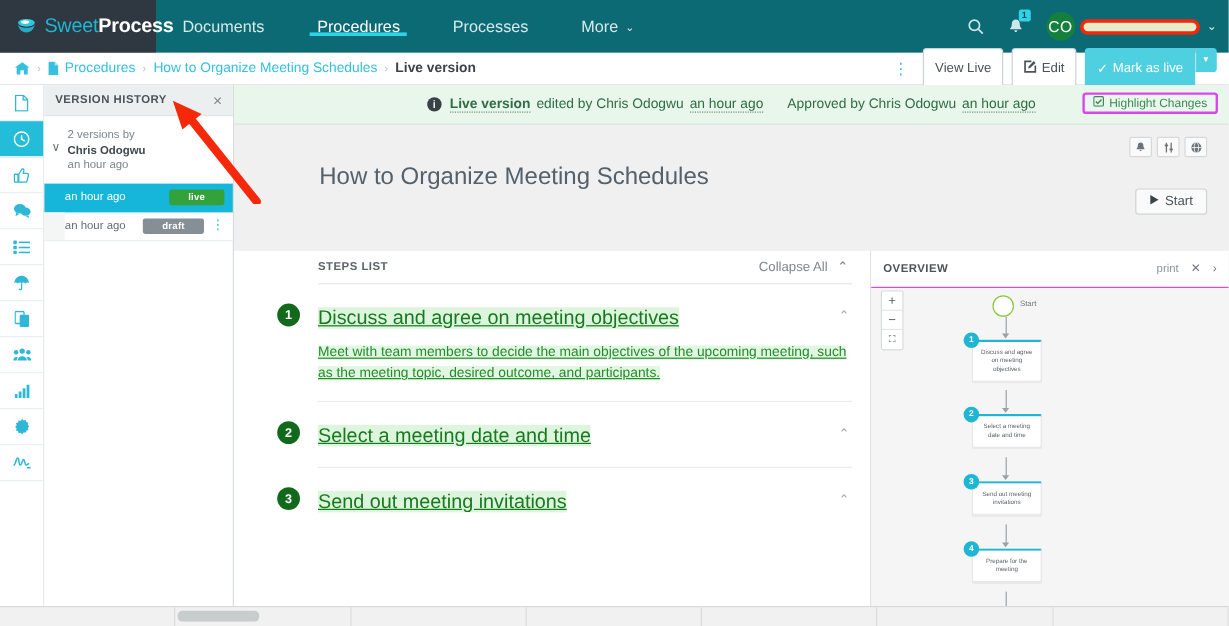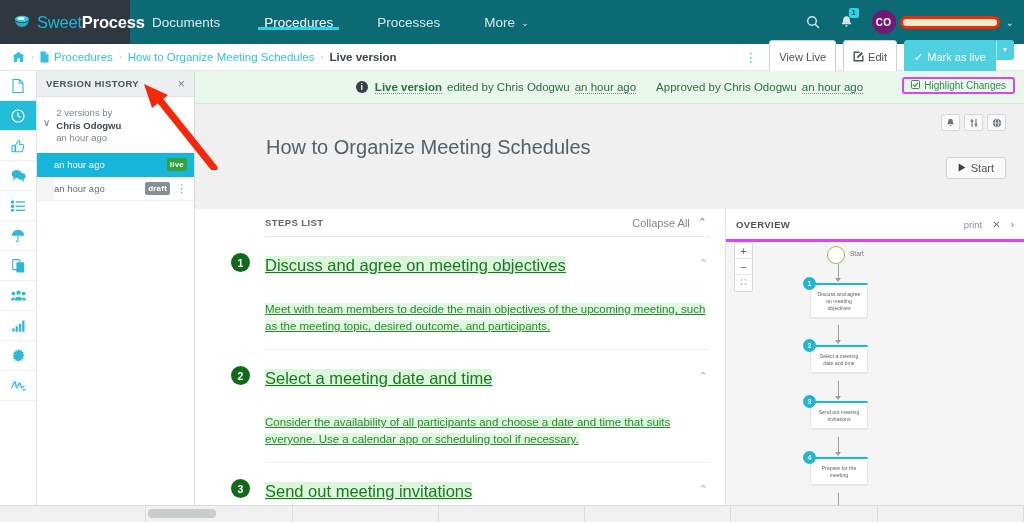--- a/index.html
+++ b/index.html
@@ -20,21 +20,21 @@
   .logo-text .s1 { color:#1fb6d4; }
   .logo-text .s2 { color:#ffffff; font-weight:bold; }
   .navitems { display:flex; align-items:center; }
   .navitem { position:relative; display:flex; align-items:center; padding:0 22px; color:#d6e9ea; font-size:13.5px; white-space:nowrap; cursor:pointer; }
   .navitem.active { color:#ffffff; }
   .navitem.active::after { content:""; position:absolute; left:16px; right:16px; bottom:0; height:3px; background:#2fd3e8; }
   .navitem .caret { margin-left:6px; font-size:9px; position:relative; top:1px; }
   .nav-right { margin-left:auto; display:flex; align-items:center; padding-right:10px; gap:0; }
   .nav-ico { width:34px; height:44px; display:flex; align-items:center; justify-content:center; color:#cfe6e8; cursor:pointer; position:relative; }
   .bell-badge { position:absolute; top:8px; right:5px; background:#2fd3e8; color:#07484f; font-size:7.5px; line-height:9px; min-width:10px; height:10px; border-radius:2px; text-align:center; font-weight:bold; padding:0 1px; }
-  .avatar { width:24px; height:24px; border-radius:50%; background:#701a75; color:#fff; font-size:10px; font-weight:bold; display:flex; align-items:center; justify-content:center; margin-left:8px; letter-spacing:.3px; }
+  .avatar { width:24px; height:24px; border-radius:50%; background:#15803d; color:#fff; font-size:13px; font-weight:normal; display:flex; align-items:center; justify-content:center; margin-left:8px; letter-spacing:.3px; }
   .user-redact { width:100px; height:13px; border-radius:7px; background:#e8ecc8; border:3px solid #f5280a; margin-left:4px; }
   .user-caret { color:#cfe6e8; font-size:10px; margin-left:6px; cursor:pointer; }
 
   
   .crumbbar { position:absolute; left:0; top:44px; width:1024px; height:27px; background:#fff; border-bottom:1px solid #e4e7e9; display:flex; align-items:center; padding:0 10px 0 12px; }
   .crumb { font-size:11.5px; color:#35c0dd; white-space:nowrap; cursor:pointer; }
   .crumb.last { color:#3c4449; font-weight:bold; cursor:default; }
   .crumb-sep { color:#b9c2c6; font-size:9px; margin:0 6px; }
   .crumb-home { color:#35c0dd; font-size:12px; display:flex; align-items:center; }
   .crumb-doc { color:#35c0dd; font-size:11px; margin-right:5px; display:flex; align-items:center;}
@@ -56,21 +56,21 @@
   .vh-title { font-size:9.5px; font-weight:bold; color:#4c5459; letter-spacing:.4px; }
   .vh-close { margin-left:auto; color:#7c868c; font-size:13px; cursor:pointer; line-height:1; }
   .vh-group { display:flex; padding:10px 8px 8px 6px; background:#fff; }
   .vh-chev { color:#6d777d; font-size:10px; margin-right:6px; margin-top:10px; cursor:pointer; }
   .vh-gtext { font-size:9.5px; line-height:12.5px; color:#7b858a; }
   .vh-gtext b { color:#3e474c; font-size:9.5px; }
   .vh-row { height:24px; display:flex; align-items:center; padding:0 7px 0 17px; font-size:9.5px; color:#626c72; cursor:pointer; position:relative; }
   .vh-row.sel { background:#16b6da; color:#fff; }
   .vh-row.plain { border-bottom:1px solid #eceff0; }
   .vh-row .tstamp { white-space:nowrap; }
-  .badge { margin-left:auto; font-size:8px; font-weight:bold; border-radius:2px; padding:2px 3px; color:#fff; letter-spacing:.2px; }
+  .badge { margin-left:auto; font-size:8px; font-weight:bold; border-radius:2px; padding:2px 16px; color:#fff; letter-spacing:.2px; }
   .badge.live { background:#33a23a; }
   .badge.draft { background:#868f95; }
   .row-kebab { color:#29bcd9; font-size:11px; line-height:7px; margin-left:6px; cursor:pointer; }
   .vh-stripe { position:absolute; left:0; top:0; bottom:0; width:17px; background:#f4f6f6; }
 
   
   .main { position:absolute; left:195px; top:71px; right:0; bottom:17px; background:#f0f0f0; overflow:hidden; }
   .notice { height:33px; background:#e8f6ec; border-bottom:1px solid #d4e8da; display:flex; align-items:center; justify-content:center; position:relative; }
   .notice-txt { font-size:11.5px; color:#2f6d42; display:flex; align-items:center; gap:5px; white-space:nowrap; }
   .info-ico { width:12px; height:12px; border-radius:50%; background:#3a4046; color:#e8f6ec; font-size:9px; font-weight:bold; display:flex; align-items:center; justify-content:center; line-height:1; margin-right:2px; }
@@ -88,27 +88,27 @@
   .panes { position:absolute; left:0; right:0; top:138px; bottom:0; display:flex; }
   .stepspane { width:530px; background:#fff; margin-left:0; position:relative; }
   .steps-inner { padding:0 15px 0 70px; }
   .steps-head { height:28px; display:flex; align-items:center; border-bottom:1px solid #e6e8e9; padding-right:3px; }
   .steps-label { font-size:9.5px; font-weight:bold; color:#5c656a; letter-spacing:.4px; }
   .collapse-all { margin-left:auto; font-size:11px; color:#7d868b; display:flex; align-items:center; gap:8px; cursor:pointer; }
   .step { padding:16px 0 14px 0; border-bottom:1px solid #ececec; position:relative; }
   .step:last-child { border-bottom:none; }
   .step-num { position:absolute; left:-34px; top:16px; width:19px; height:19px; border-radius:50%; background:#11691c; color:#fff; font-size:10.5px; font-weight:bold; display:flex; align-items:center; justify-content:center; }
   .step-title { font-size:16.5px; color:#187a20; background:#ddf5dd; text-decoration:underline; display:inline; line-height:24px; cursor:pointer; }
-  .step-body { margin-top:24px; font-size:11.5px; color:#238c2b; line-height:17px; }
+  .step-body { margin-top:9px; font-size:11.5px; color:#238c2b; line-height:17px; }
   .step-body span { background:#e2f7e2; text-decoration:underline; }
   .step-chev { position:absolute; right:2px; top:20px; color:#a7afb3; font-size:11px; cursor:pointer; }
 
   
   .ovpane { flex:1; background:#f5f5f5; border-left:1px solid #e3e3e3; position:relative; }
-  .ov-head { height:25px; background:#fff; border-bottom:3px solid #d946ef; display:flex; align-items:center; padding:15px 10px; }
+  .ov-head { height:25px; background:#fff; border-bottom:1px solid #d946ef; display:flex; align-items:center; padding:15px 10px; }
   .ov-title { font-size:9.5px; font-weight:bold; color:#4c5459; letter-spacing:.4px; }
   .ov-actions { margin-left:auto; display:flex; align-items:center; gap:10px; }
   .ov-print { font-size:9.5px; color:#8d9498; cursor:pointer; }
   .ov-ico { color:#6e777c; font-size:10px; cursor:pointer; }
   .ov-zoom { position:absolute; left:8px; top:33px; width:19px; border:1px solid #d8dbdc; border-radius:2px; background:#fff; }
   .ov-zoom div { height:16px; display:flex; align-items:center; justify-content:center; font-size:11px; color:#596166; border-bottom:1px solid #e3e5e6; cursor:pointer; }
   .ov-zoom div:last-child { border-bottom:none; font-size:8px; }
   .flow { position:absolute; left:0; right:0; top:25px; bottom:0; overflow:hidden; }
   .fl-start { position:absolute; left:101px; top:12px; width:18px; height:18px; border:1.5px solid #8cc63f; border-radius:50%; background:#fff; }
   .fl-startlbl { position:absolute; left:124px; top:16px; font-size:6.5px; color:#6e777c; }
@@ -399,21 +399,20 @@
           <div class="step">
             <span class="step-num">1</span>
             <span class="step-title">Discuss and agree on meeting objectives</span>
             <div class="step-body"><span>Meet with team members to decide the main objectives of the upcoming meeting, such as the meeting topic, desired outcome, and participants.</span></div>
             <span class="step-chev">⌃</span>
           </div>
 
           <div class="step">
             <span class="step-num">2</span>
             <span class="step-title">Select a meeting date and time</span>
-            <div class="step-body"><span>Consider the availability of all participants and choose a date and time that suits everyone. Use a calendar app or scheduling tool if necessary.</span></div>
             <span class="step-chev">⌃</span>
           </div>
 
           <div class="step">
             <span class="step-num">3</span>
             <span class="step-title">Send out meeting invitations</span>
             <span class="step-chev">⌃</span>
           </div>
         </div>
       </div>

